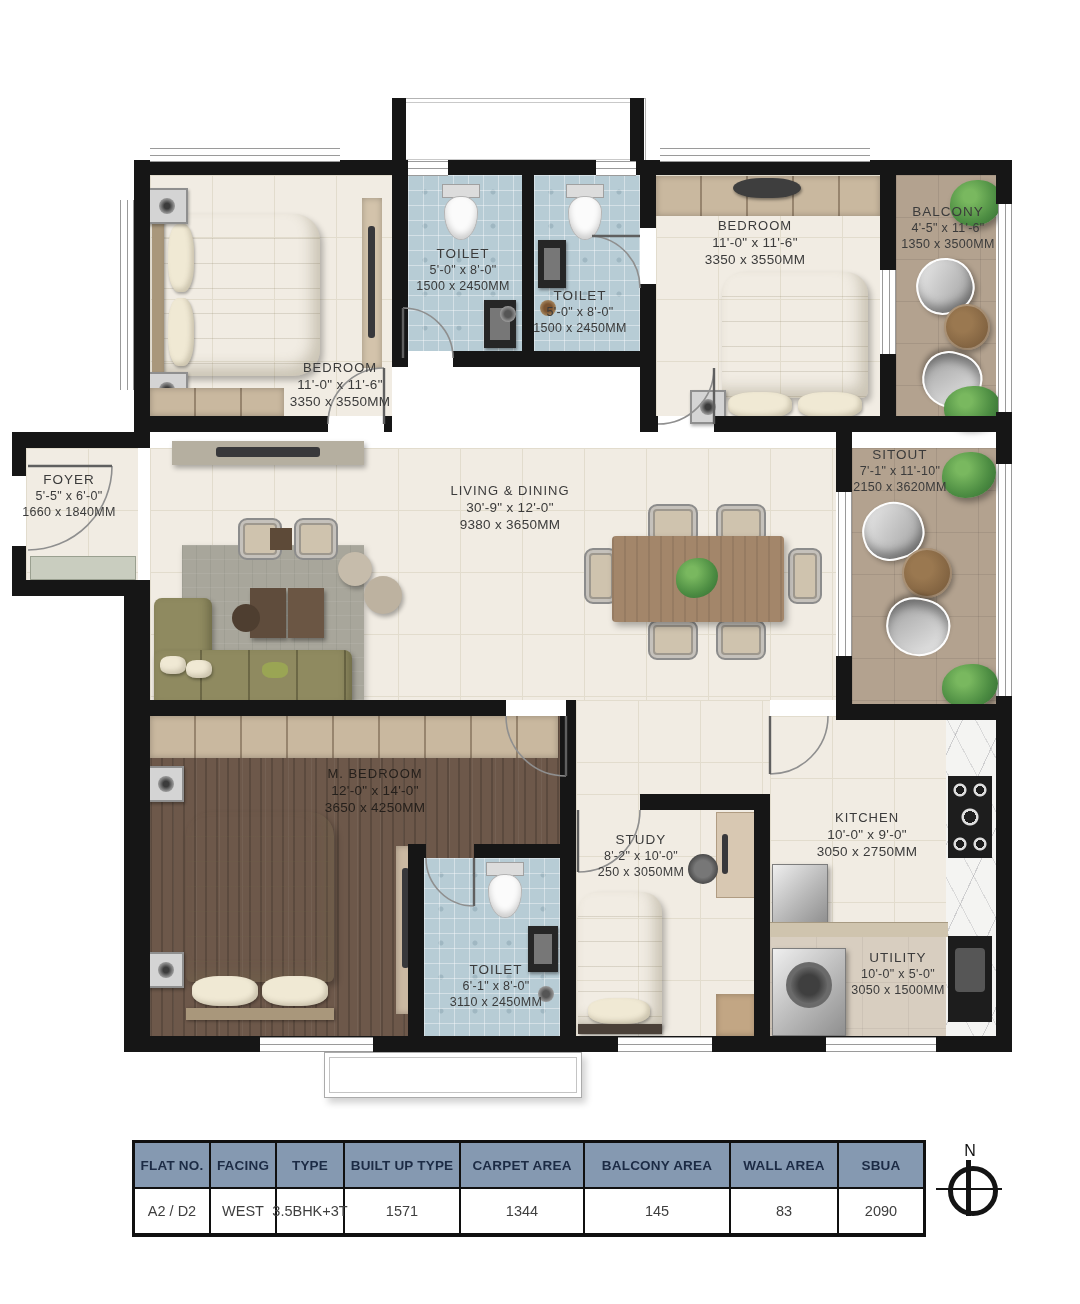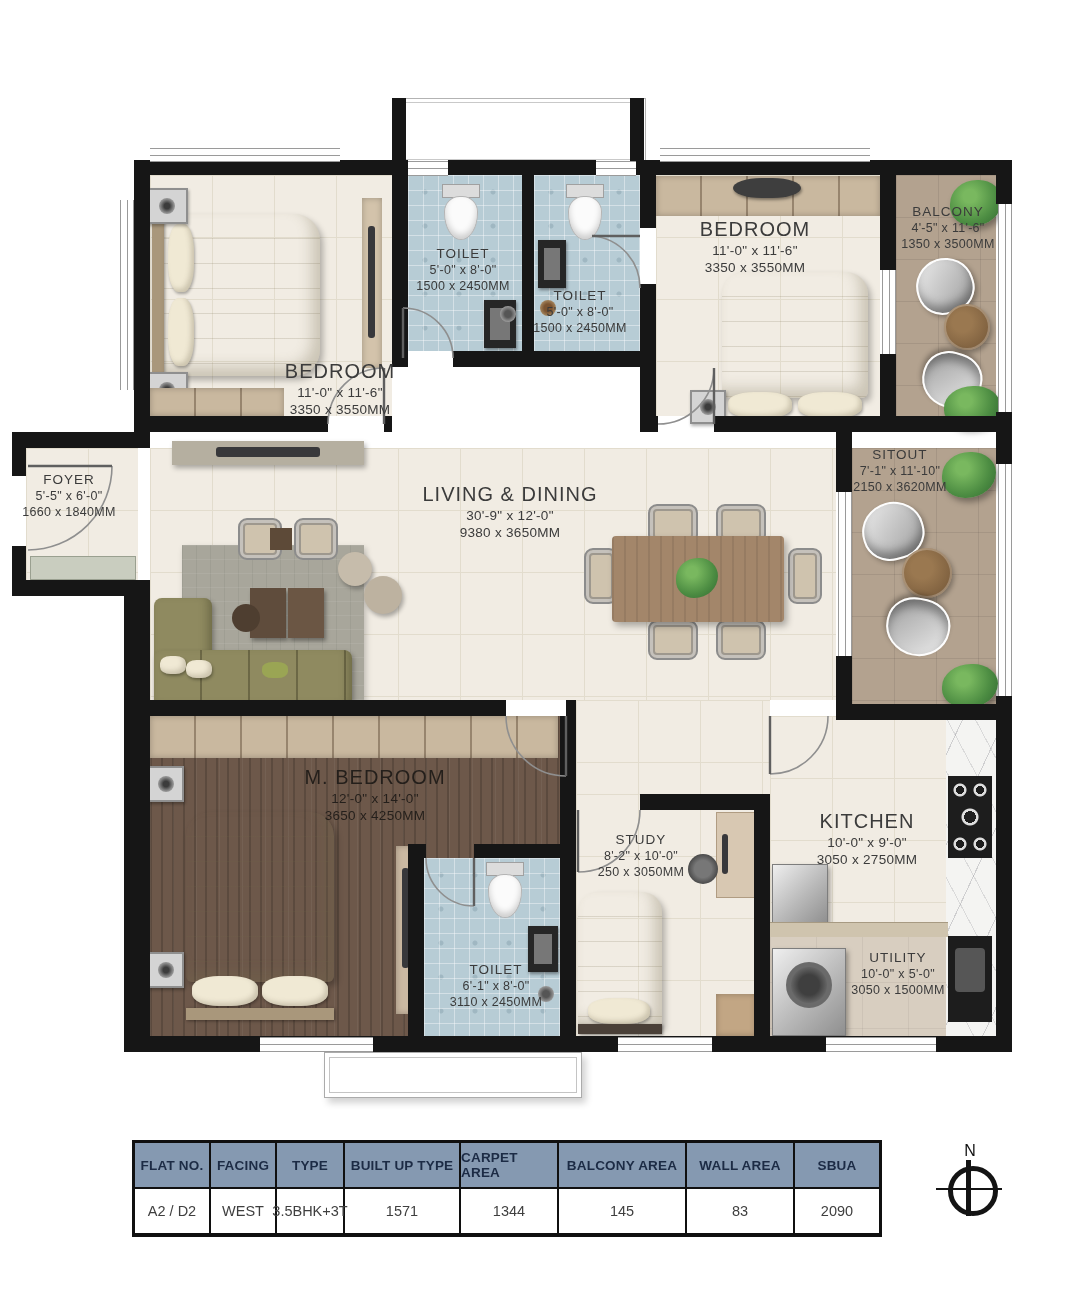--- a/index.html
+++ b/index.html
@@ -15,21 +15,21 @@
   .tile-taupe{background:#b3a28f;background-image:linear-gradient(rgba(0,0,0,.08) 1px,transparent 1px),linear-gradient(90deg,rgba(0,0,0,.08) 1px,transparent 1px);background-size:42px 42px;}
   .wood-dark{background:#6d584a;background-image:repeating-linear-gradient(90deg,rgba(0,0,0,.16) 0 2px,transparent 2px 11px),repeating-linear-gradient(90deg,rgba(255,255,255,.05) 0 1px,transparent 1px 23px);}
   .beige{background:#d8cec0;background-image:linear-gradient(rgba(0,0,0,.05) 1px,transparent 1px),linear-gradient(90deg,rgba(0,0,0,.05) 1px,transparent 1px);background-size:46px 46px;}
   .marble{background:#f4f4f2;background-image:repeating-linear-gradient(115deg,transparent 0 16px,rgba(110,110,120,.28) 16px 17px,transparent 17px 38px),repeating-linear-gradient(62deg,transparent 0 24px,rgba(100,100,110,.18) 24px 25px);z-index:2;}
   .plank{background:#c9b89f;background-image:repeating-linear-gradient(90deg,transparent 0 44px,rgba(90,70,50,.45) 44px 46px);z-index:2;box-shadow:inset 0 0 6px rgba(0,0,0,.25);}
   
   .win-h{position:absolute;background:#fff;border-top:1px solid #9a9a9a;border-bottom:1px solid #9a9a9a;background-image:linear-gradient(#9a9a9a,#9a9a9a);background-size:100% 1px;background-position:center;background-repeat:no-repeat;z-index:4;}
   .win-v{position:absolute;background:#fff;border-left:1px solid #9a9a9a;border-right:1px solid #9a9a9a;background-image:linear-gradient(90deg,#9a9a9a,#9a9a9a);background-size:1px 100%;background-position:center;background-repeat:no-repeat;z-index:4;}
   
   .lbl{position:absolute;z-index:6;text-align:center;color:#3b3b3b;}
-  .lbl .nm{font-size:20px;letter-spacing:1px;}
+  .lbl .nm{font-size:13px;letter-spacing:1px;}
   .lbl .dm{font-size:13.5px;letter-spacing:.3px;margin-top:2px;}
   .lbl.small .nm{font-size:13.5px;}
   .lbl.small .dm{font-size:12.5px;}
   .lbl.onwood{color:#241f1b;}
   
   .f{position:absolute;z-index:2;}
   .duvet{background:linear-gradient(160deg,#eae1c2 0%,#ddd1a9 50%,#cfc299 100%);background-image:repeating-linear-gradient(180deg,transparent 0 24px,rgba(110,100,70,.18) 24px 25px);box-shadow:3px 4px 6px rgba(0,0,0,.28),inset -8px -9px 14px rgba(115,105,75,.3);}
   .pillow{background:#f0e9d4;border-radius:40%;box-shadow:1px 2px 3px rgba(0,0,0,.3),inset -3px -3px 5px rgba(120,110,85,.3);}
   .hboard{background:#a9977b;box-shadow:1px 1px 3px rgba(0,0,0,.4);}
   .nstand{background:#d4d4d4;border:2px solid #8f8f8f;box-shadow:1px 2px 3px rgba(0,0,0,.3);}
@@ -46,21 +46,21 @@
   .sofa{background:#8f8a60;border-radius:8px;box-shadow:2px 3px 5px rgba(0,0,0,.3),inset -4px -5px 8px rgba(50,48,25,.35);}
   .rug{background:#a8a69b;background-image:linear-gradient(rgba(255,255,255,.07) 1px,transparent 1px),linear-gradient(90deg,rgba(0,0,0,.05) 1px,transparent 1px);background-size:14px 14px;box-shadow:2px 3px 6px rgba(0,0,0,.22);}
   .dark-rect{background:#1d1d1d;}
   
   #summary{position:absolute;left:132px;top:1140px;z-index:7;border:3px solid #101010;border-bottom-width:4px;display:flex;flex-direction:column;background:#fff;}
   .trow{display:flex;}
   .tcell{box-sizing:border-box;border-right:2px solid #101010;display:flex;align-items:center;justify-content:center;}
   .tcell:last-child{border-right:none;}
   .thead .tcell{height:46px;background:#8599b1;color:#1c2b45;font-weight:bold;font-size:13.5px;letter-spacing:.2px;border-bottom:2px solid #101010;}
   .tbody .tcell{height:44px;color:#3f3f3f;font-size:14.5px;}
-  .c0{width:76px}.c1{width:66px}.c2{width:68px}.c3{width:116px}.c4{width:98px}.c5{width:128px}.c6{width:108px}.c7{width:84px}
+  .c0{width:76px}.c1{width:66px}.c2{width:68px}.c3{width:116px}.c4{width:124px}.c5{width:146px}.c6{width:108px}.c7{width:84px}
   
   #compass{position:absolute;left:934px;top:1142px;width:72px;height:86px;z-index:7;}
   #compass .nlet{position:absolute;left:0;right:0;top:0;text-align:center;font-size:16px;color:#111;}
   #compass .circ{position:absolute;left:14px;top:24px;width:40px;height:40px;border:5px solid #141414;border-radius:50%;}
   #compass .hline{position:absolute;left:2px;top:46px;width:66px;height:2px;background:#141414;}
   #compass .vline{position:absolute;left:32px;top:18px;width:5px;height:56px;background:#141414;}
   .ledge{position:absolute;background:#fff;border:1px solid #ababab;box-shadow:inset 0 0 0 4px #fff,inset 0 0 0 5px #c4c4c4,4px 5px 7px rgba(0,0,0,.18);z-index:0;}
   svg.arcs{position:absolute;left:0;top:0;z-index:4;pointer-events:none;}
   .fan{background:#3e3e3e;border-radius:50%/60%;box-shadow:1px 2px 3px rgba(0,0,0,.4);}
   .tvline{background:#38383b;border-radius:3px;}

